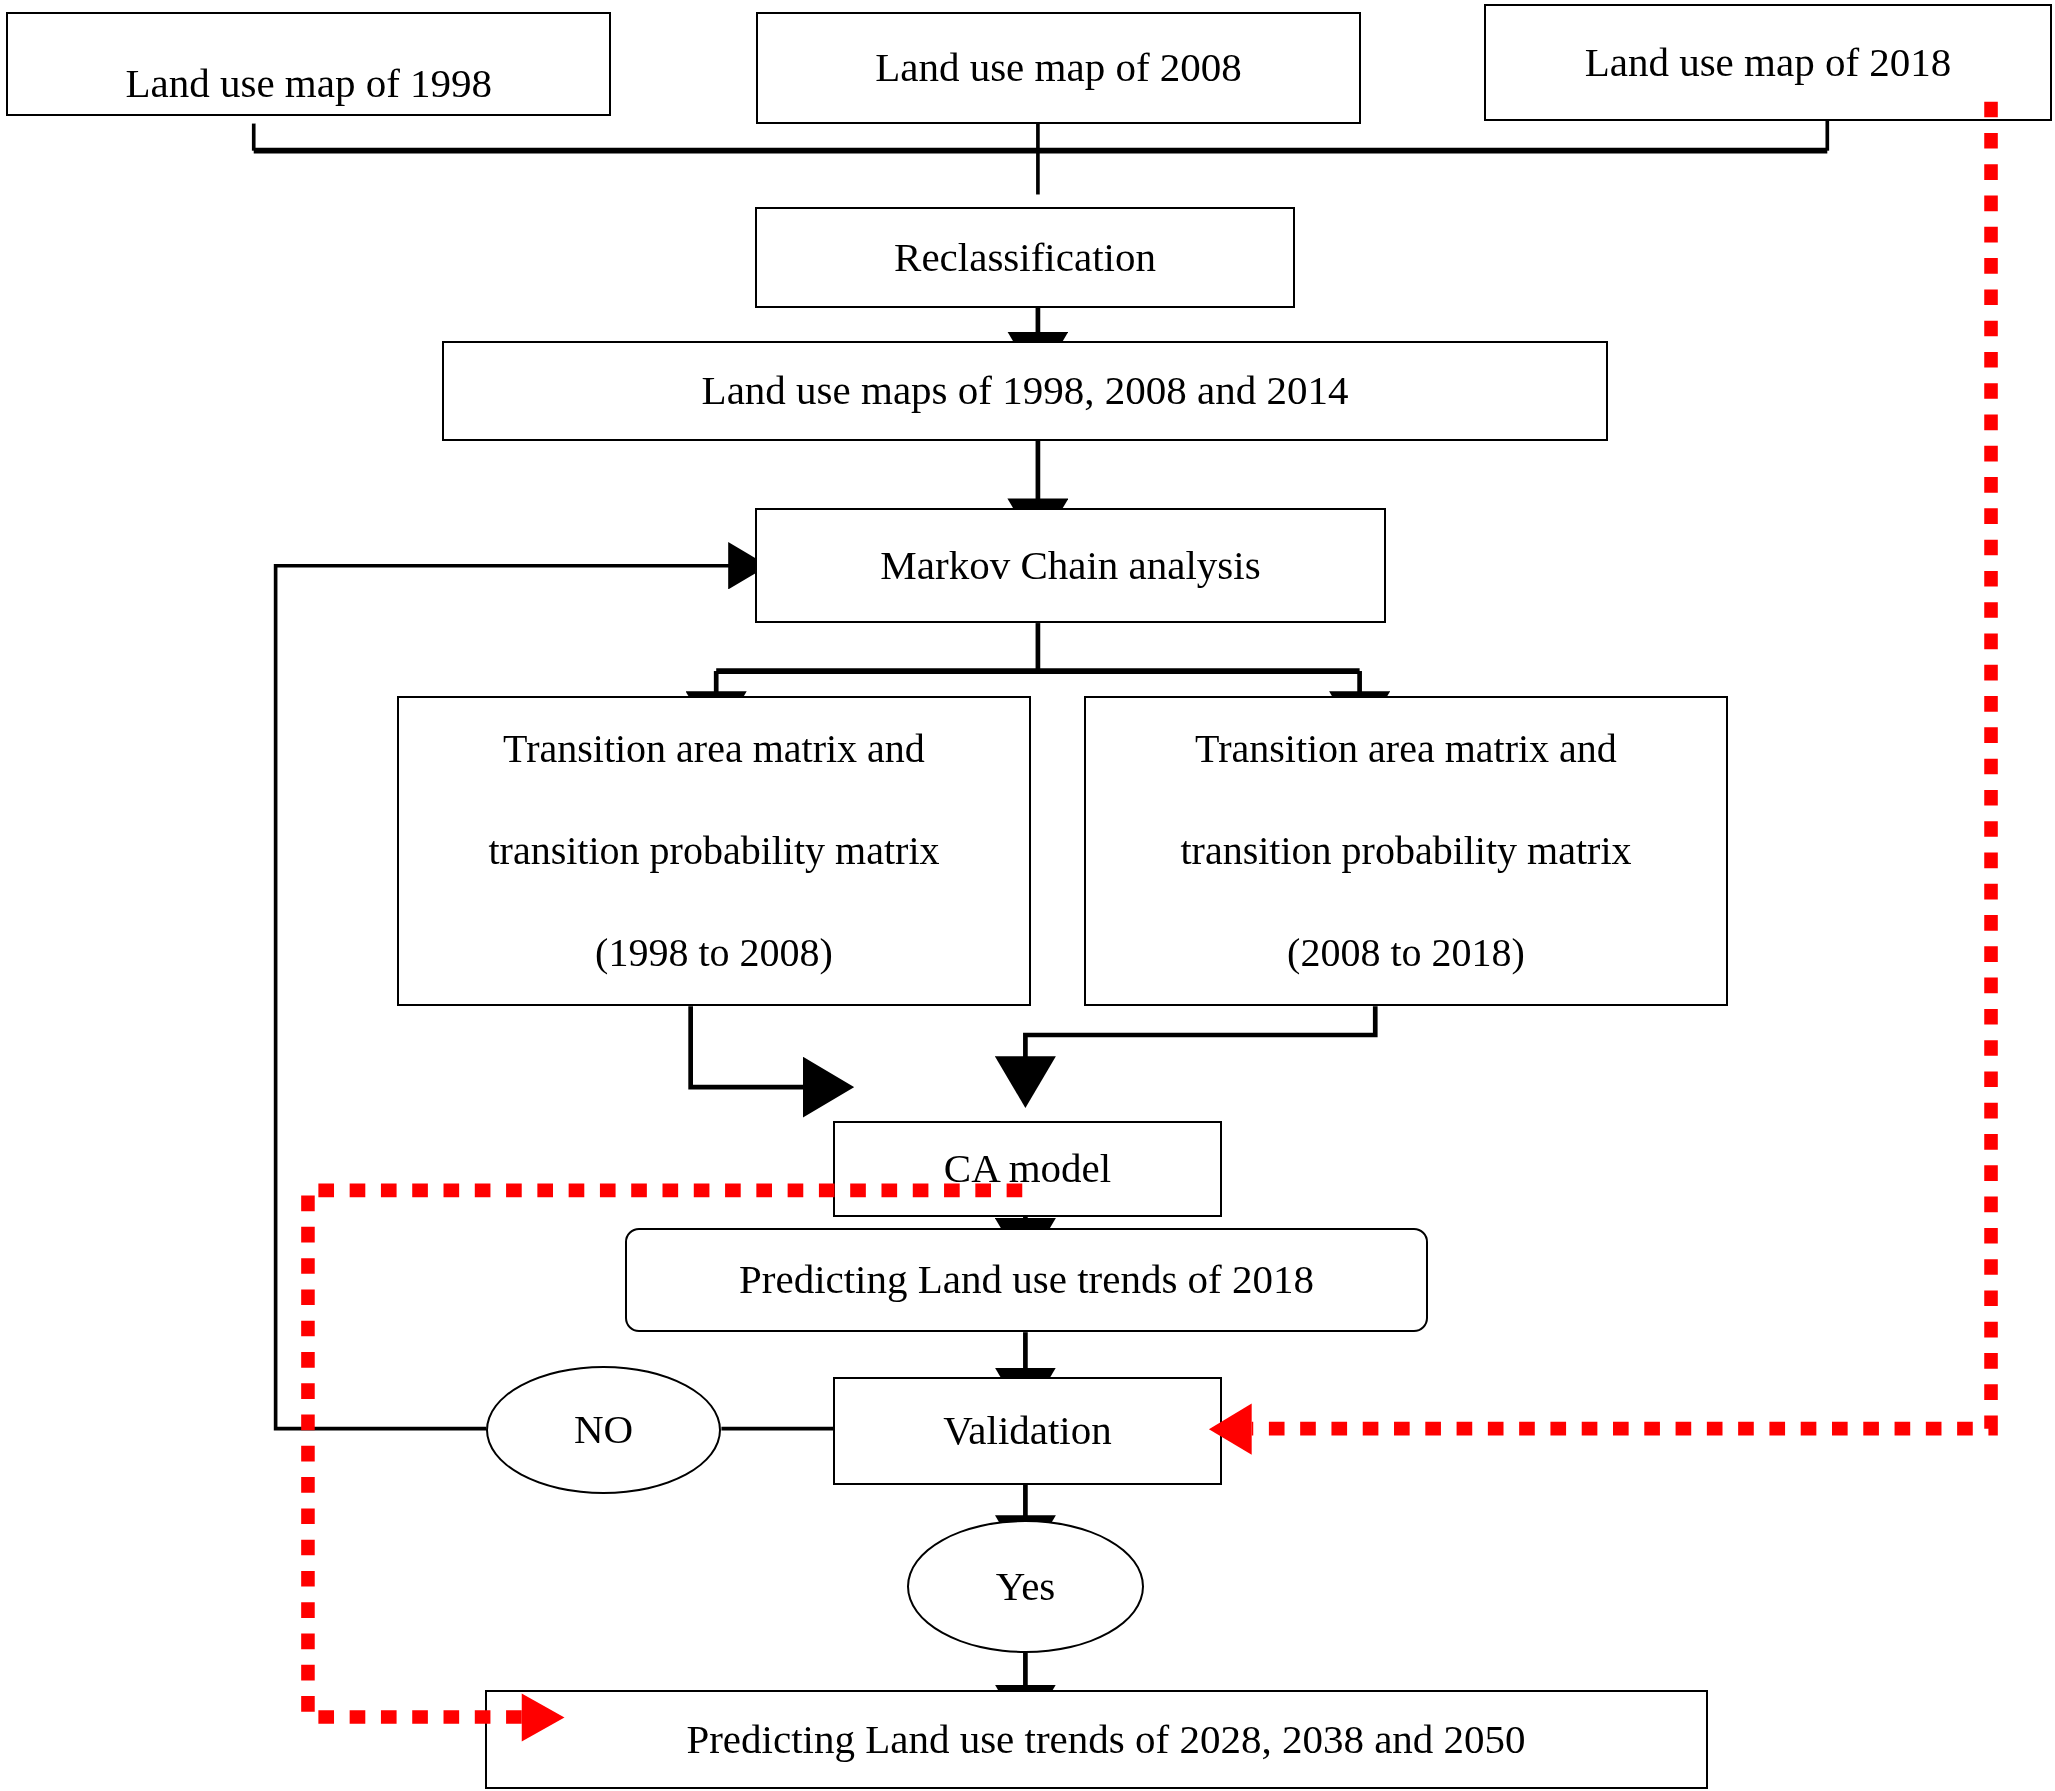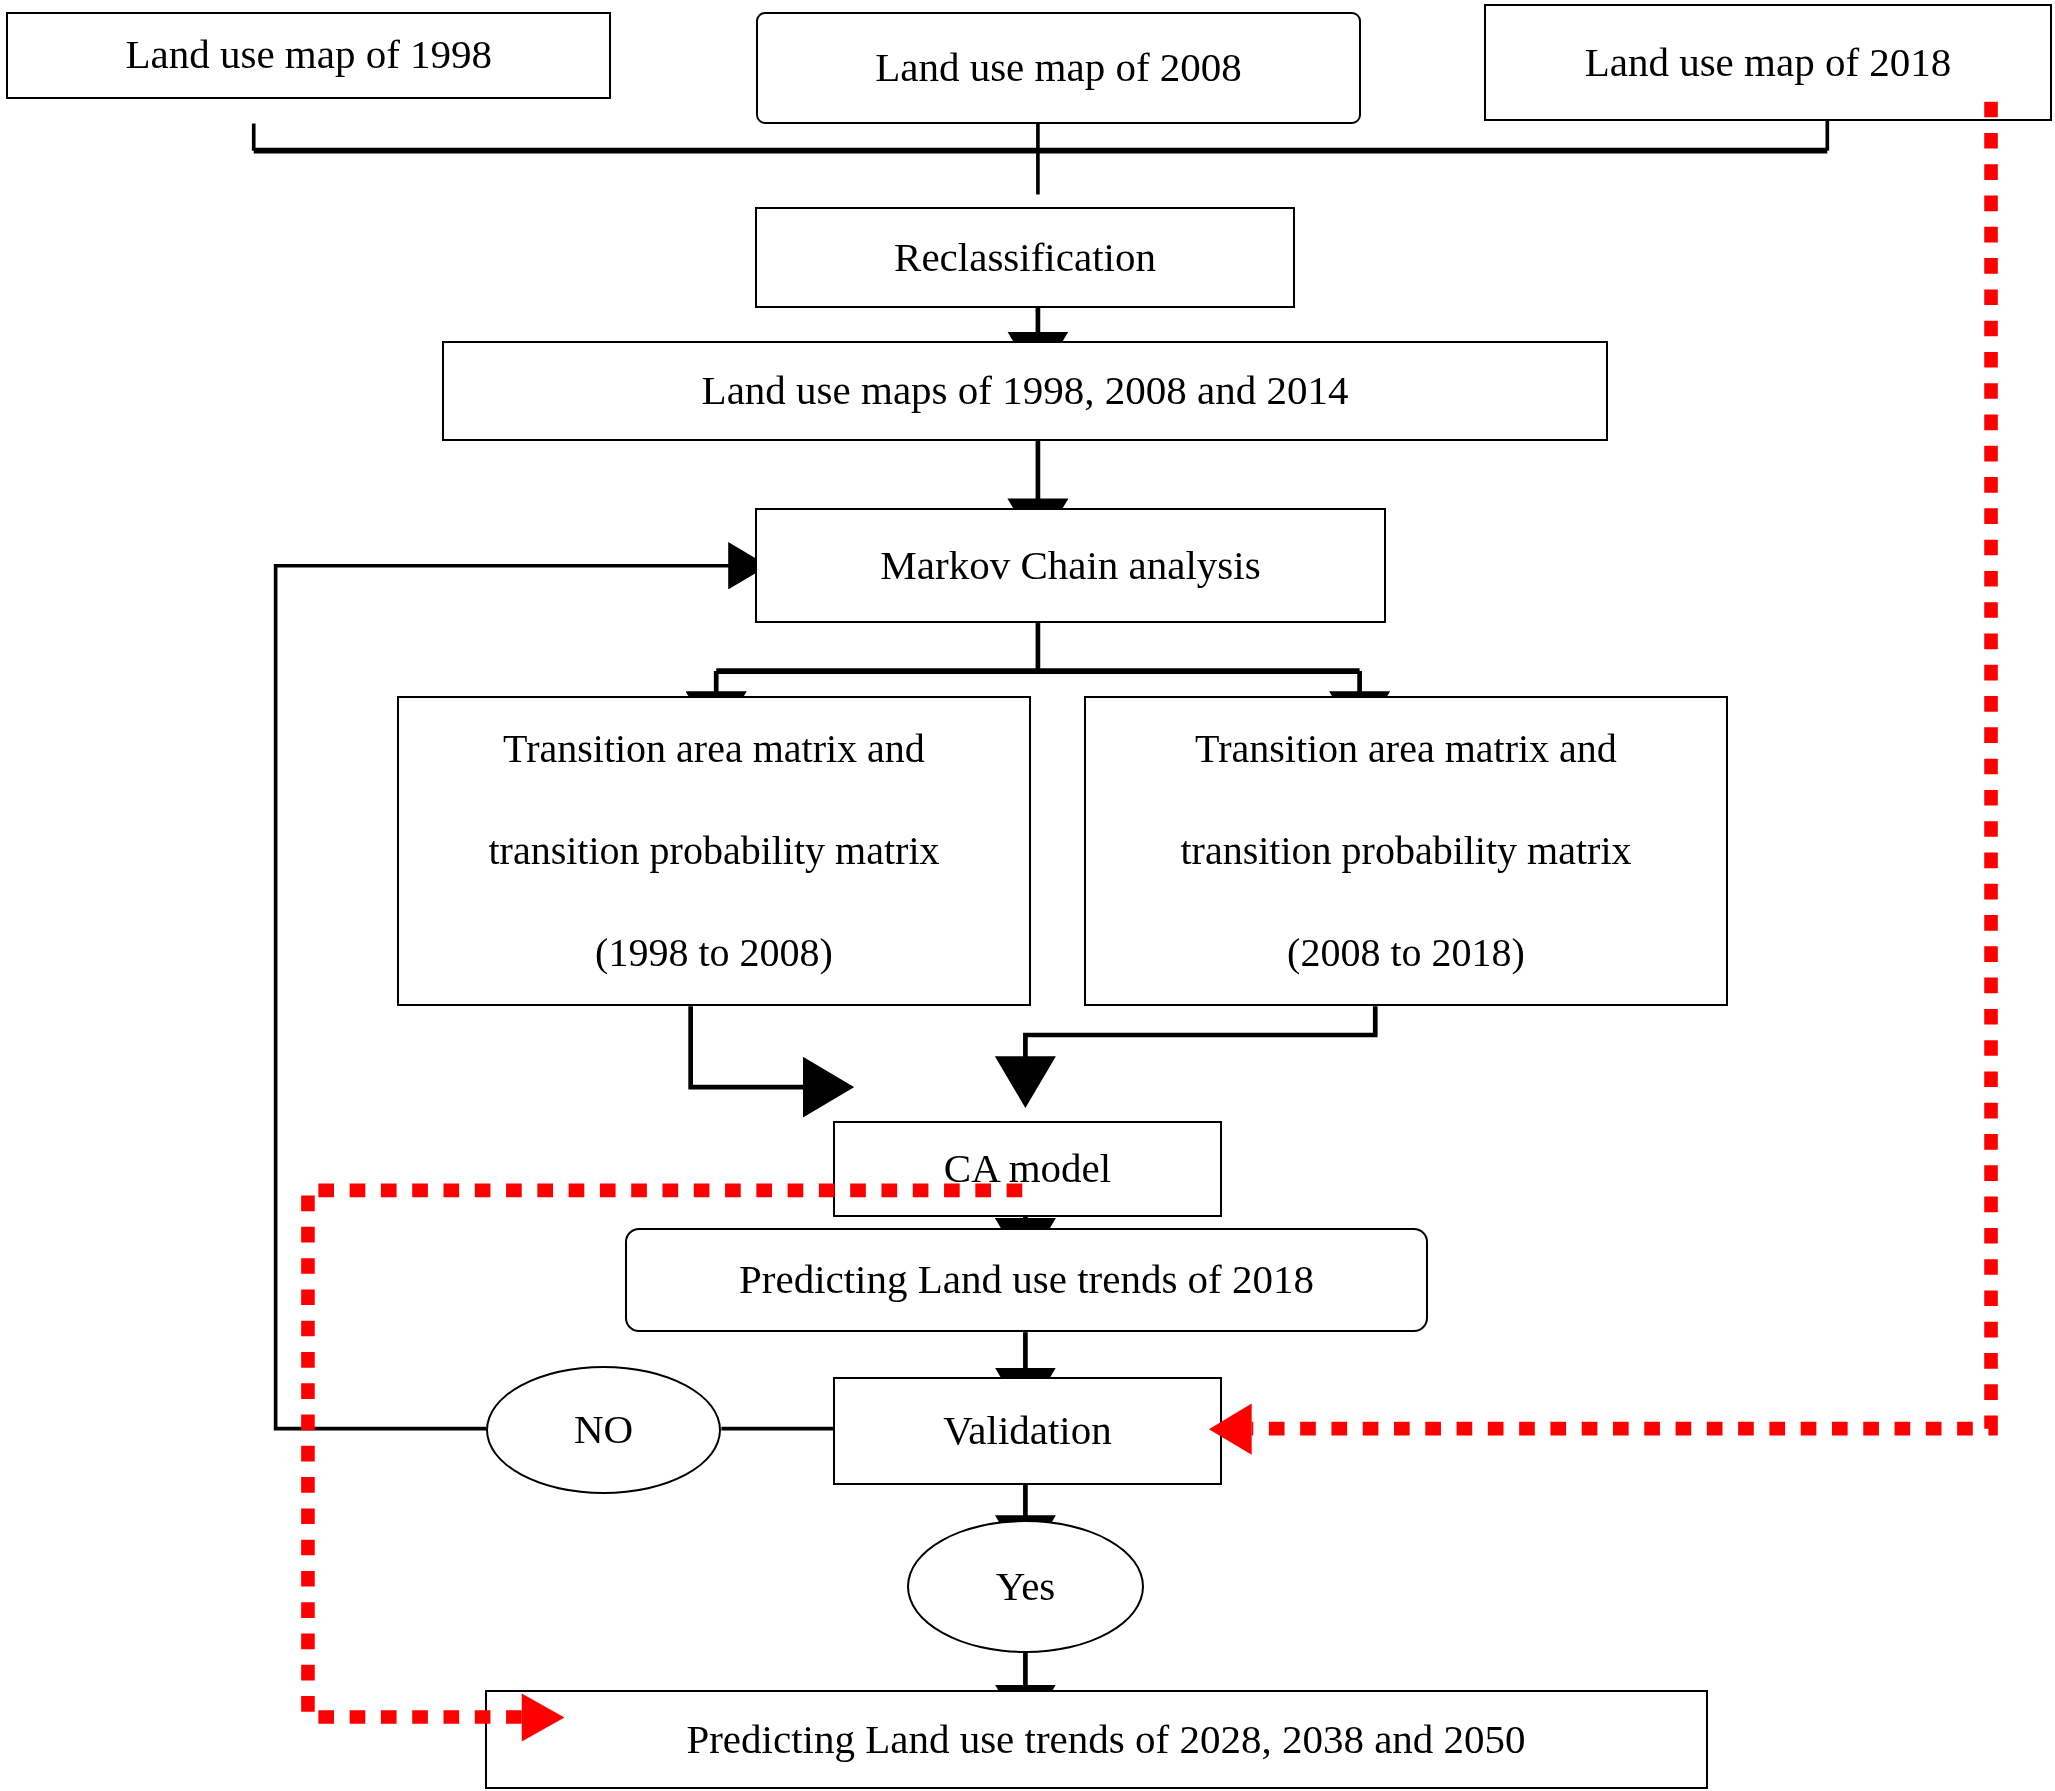--- a/index.html
+++ b/index.html
@@ -114,25 +114,25 @@
     </g>
     <g stroke="#ff0000" fill="none" stroke-width="26" stroke-dasharray="30 30" stroke-linecap="butt">
 
       <path d="M 1960,2283 L 590,2283 L 590,3293 L 1000,3293"></path>
     </g>
 
     <polygon points="2400,2692 2400,2790 2318,2741" fill="#ff0000"></polygon>
     <polygon points="1000,3248 1000,3340 1082,3294" fill="#ff0000"></polygon>
   </svg>
 
-  <div class="node fs-big" style="left:6.3px; top:11.5px; width:605px; height:87px;">
+  <div class="node fs-big" style="left:6.3px; top:11.5px; width:605px; height:104px;align-items:flex-end;">
     <span class="lbl">Land use map of 1998</span>
   </div>
 
-  <div class="node fs-big" style="left:756px; top:11.5px; width:605px; height:112px;border-radius:9px;">
+  <div class="node fs-big" style="left:756px; top:11.5px; width:605px; height:112px;">
     <span class="lbl">Land use map of 2008</span>
   </div>
 
   <div class="node fs-big" style="left:1484px; top:4.2px; width:568px; height:117px;">
     <span class="lbl">Land use map of 2018</span>
   </div>
 
   <div class="node fs-big" style="left:755px; top:195px; width:540px; height:101px;margin-top:12px;">
     <span class="lbl">Reclassification</span>
   </div>

